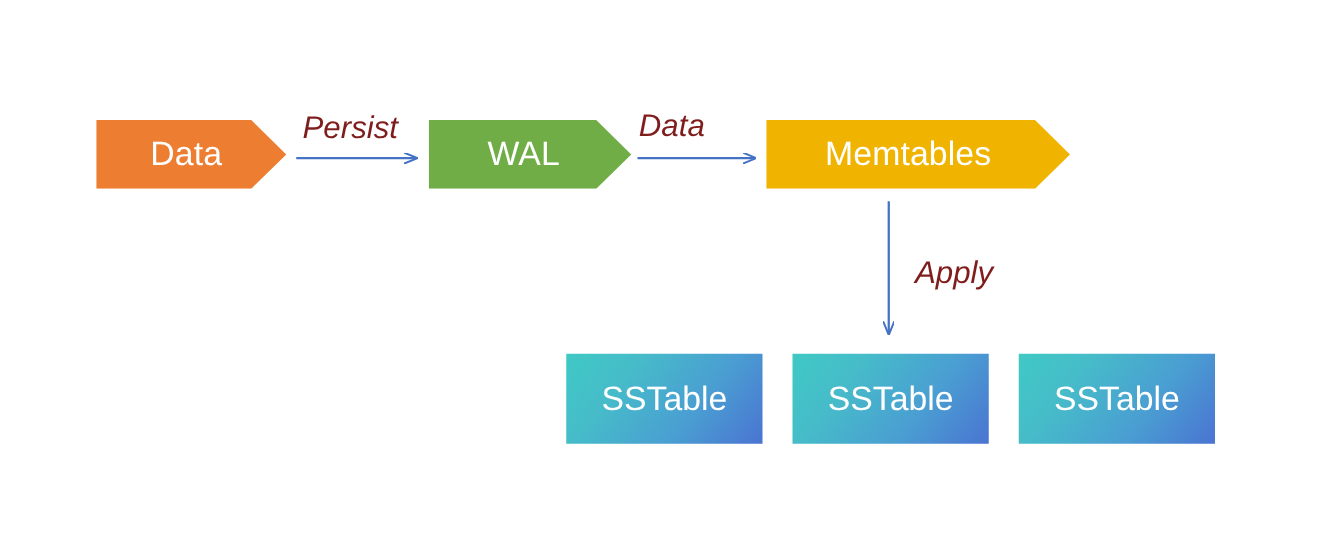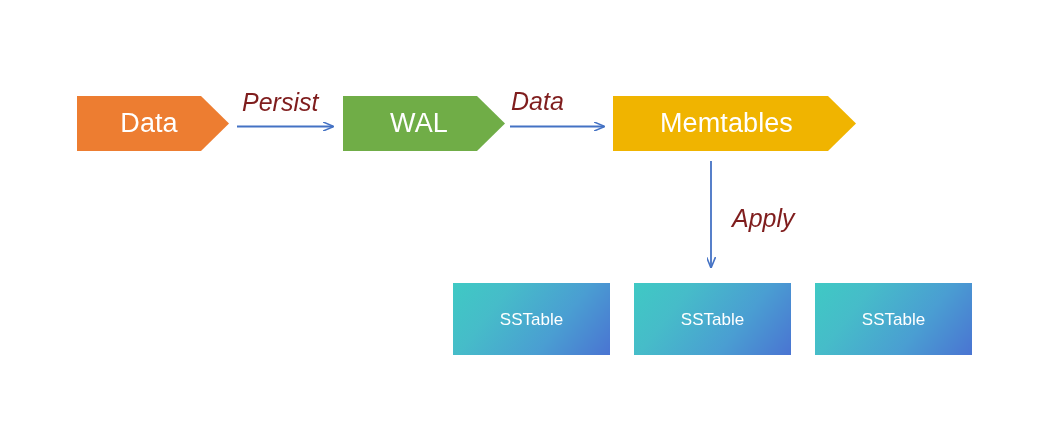--- a/index.html
+++ b/index.html
@@ -69,21 +69,21 @@
     position: absolute;
     left: 0; top: 0;
     width: 100%;
     height: 100%;
     background: linear-gradient(128deg, #3fc9c4 0%, #46bcc9 28%, #4a9ed2 65%, #4a74d2 100%);
   }
   .node-box .node-label {
     position: relative;
     z-index: 2;
     color: #ffffff;
-    font-size: 17px;
+    font-size: 27px;
     line-height: 1;
     white-space: nowrap;
     font-family: "Liberation Sans", sans-serif;
   }
 
   
   .edge-label {
     position: absolute;
     color: #7f1d1d;
     font-size: 25px;

